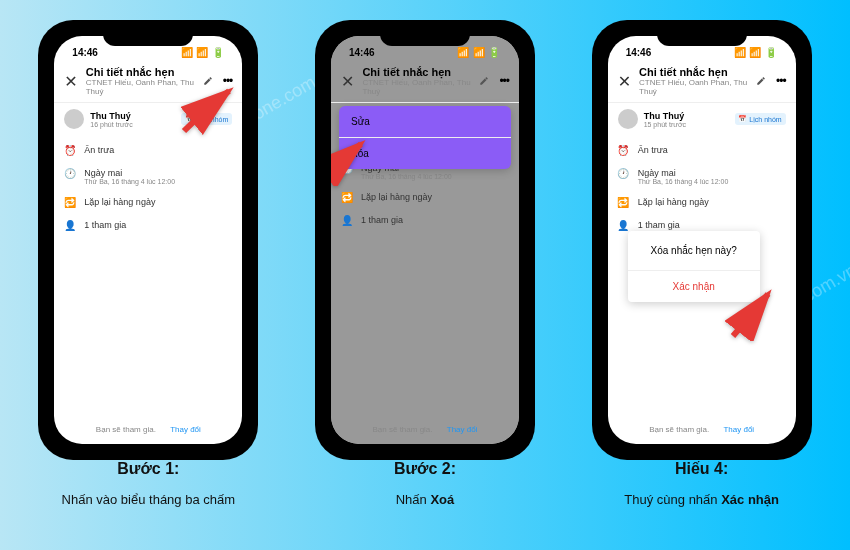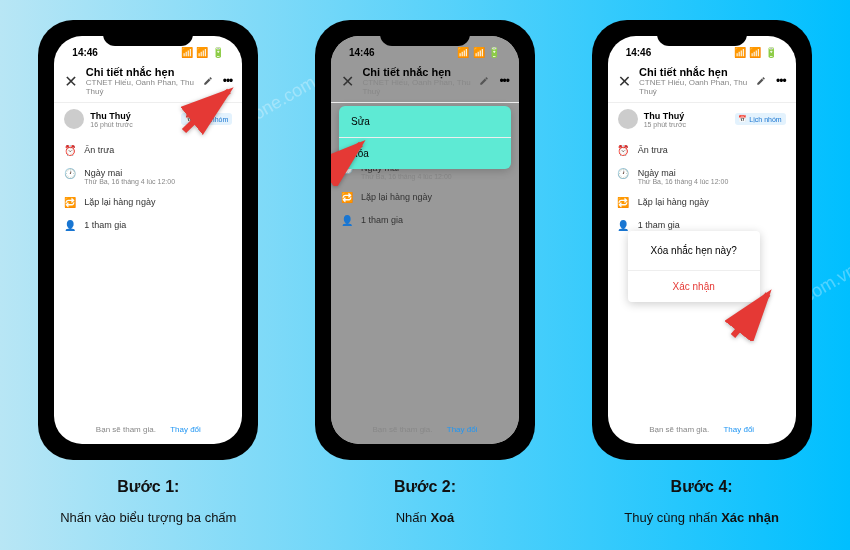--- a/index.html
+++ b/index.html
@@ -29,32 +29,32 @@
 .user-time { font-size: 7px; color: #888; }
 .cal-badge { background: #e3f2fd; color: #1976d2; font-size: 7px; padding: 2px 4px; border-radius: 3px; display: flex; align-items: center; gap: 2px; }
 .content { padding: 4px 10px; flex: 1; font-size: 9px; z-index: 2; position: relative; }
 .item-row { display: flex; align-items: flex-start; gap: 8px; padding: 6px 0; }
 .item-icon { width: 12px; color: #888; font-size: 10px; flex-shrink: 0; }
 .item-text { flex: 1; }
 .item-title { color: #333; }
 .item-sub { color: #888; font-size: 7px; }
 .footer { text-align: center; font-size: 8px; padding: 10px; color: #888; z-index: 2; position: relative; }
 .footer-link { color: #2196f3; margin-left: 12px; }
-.popup-menu { position: absolute; top: 70px; left: 8px; right: 8px; background: #5eead4; border-radius: 6px; z-index: 20; overflow: hidden; box-shadow: 0 2px 10px rgba(0,0,0,0.2); }
+.popup-menu { position: absolute; top: 70px; left: 8px; right: 8px; background: #8b5cf6; border-radius: 6px; z-index: 20; overflow: hidden; box-shadow: 0 2px 10px rgba(0,0,0,0.2); }
 .popup-item { padding: 10px 12px; font-size: 10px; border-bottom: 1px solid #eee; }
 .popup-item:last-child { border: none; }
 .dialog { position: absolute; top: 195px; left: 20px; right: 36px; background: #fff; border-radius: 4px; z-index: 20; box-shadow: 0 2px 10px rgba(0,0,0,0.2); }
 .dialog-title { text-align: center; padding: 14px; font-size: 10px; font-weight: 500; }
 .dialog-btns { display: flex; border-top: 1px solid #eee; }
 .dialog-btn { flex: 1; text-align: center; padding: 10px; font-size: 10px; }
 .dialog-btn.cancel { color: #2196f3; border-right: 1px solid #eee; }
 .dialog-btn.confirm { color: #e53935; }
 .arrow { position: absolute; z-index: 30; pointer-events: none; }
 .arrow svg { filter: drop-shadow(0 1px 2px rgba(0,0,0,0.3)); }
-.step-label { margin-top: 18px; font-size: 16px; font-weight: 700; color: #111; }
+.step-label { font-size: 16px; font-weight: 700; color: #111; }
 .step-desc { margin-top: 14px; font-size: 13px; color: #111; text-align: center; }
 .step-desc b { font-weight: 700; }
 </style>
 </head>
 <body>
 
 <div class="watermark wm1">3gvinaphone.com.vn</div>
 <div class="watermark wm2">3gvinaphone.com.vn</div>
 <div class="watermark wm3">3gvinaphone.com.vn</div>
 <div class="watermark wm4">3gvinaphone.com.vn</div>
@@ -128,21 +128,21 @@
                 <marker id="a1" markerWidth="10" markerHeight="10" refX="8" refY="3" orient="auto">
                   <path d="M0,0 L0,6 L9,3 z" fill="#e53935"></path>
                 </marker>
               </defs>
               <path d="M10,50 Q30,30 55,10" stroke="#e53935" stroke-width="6" fill="none" marker-end="url(#a1)"></path>
             </svg>
 </div>
 </div>
 </div>
 <div class="step-label">Bước 1:</div>
-<div class="step-desc">Nhấn vào biểu tượng ba chấm</div>
+<div class="step-desc">Nhấn vào biểu tháng ba chấm</div>
 </div>
 
 <div class="phone-col">
 <div class="phone">
 <div class="notch"></div>
 <div class="screen dimmed">
 <div class="status-bar">
 <span>14:46</span>
 <span class="status-right">
               <span>📶</span>
@@ -270,17 +270,17 @@
               <defs>
                 <marker id="a3" markerWidth="10" markerHeight="10" refX="8" refY="3" orient="auto">
                   <path d="M0,0 L0,6 L9,3 z" fill="#e53935"></path>
                 </marker>
               </defs>
               <path d="M10,50 Q28,30 45,8" stroke="#e53935" stroke-width="6" fill="none" marker-end="url(#a3)"></path>
             </svg>
 </div>
 </div>
 </div>
-<div class="step-label">Bước 4:</div>
+<div class="step-label">Hiếu 4:</div>
 <div class="step-desc"><span>Thuý cùng nhấn </span><b>Xác nhận</b></div>
 </div>
 
 </div>
 
 </body></html>

